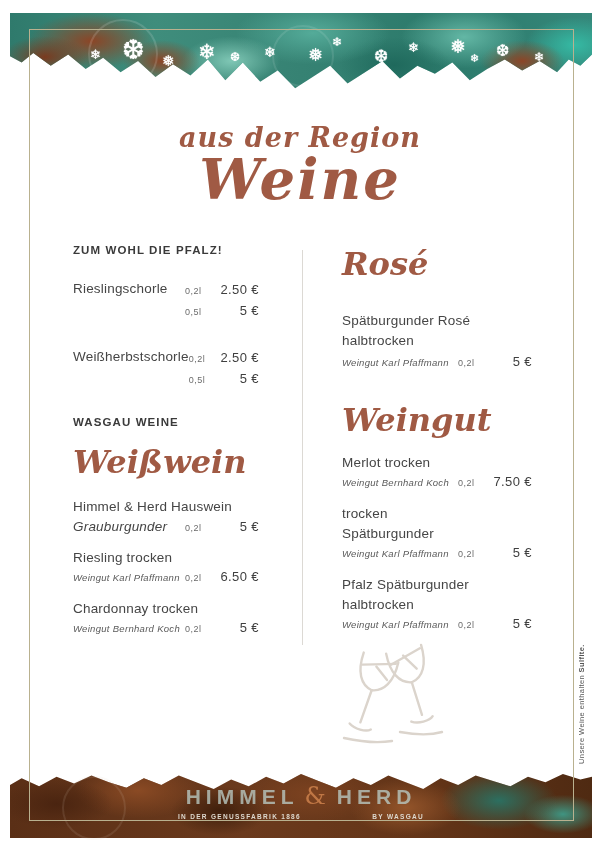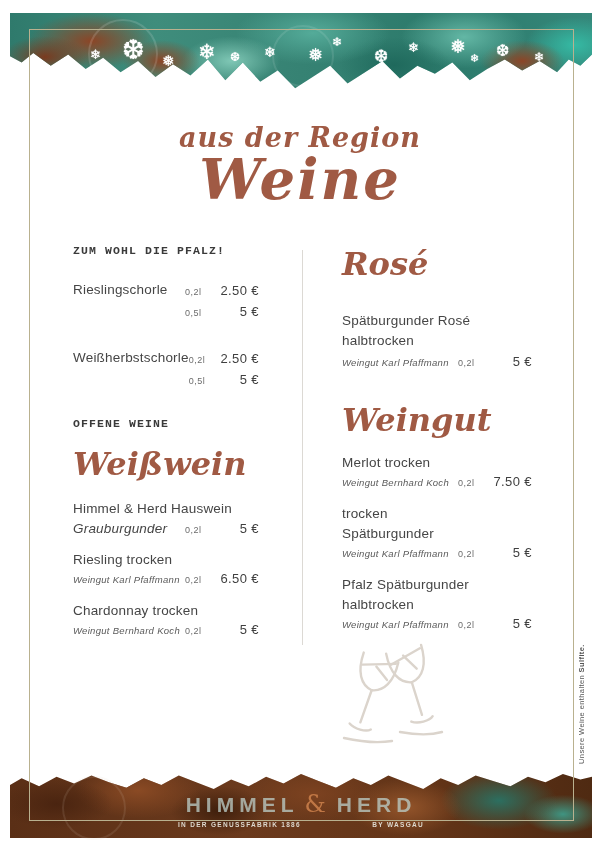--- a/index.html
+++ b/index.html
@@ -52,21 +52,21 @@
   .title-wrap{position:absolute;left:0;top:112px;width:600px;text-align:center;z-index:4;}
   .main-title{font-size:56px;line-height:1;letter-spacing:2px;}
   .sub-title{font-size:27px;line-height:1;margin-top:12px;letter-spacing:1px;}
 
   
   .col{position:absolute;top:244px;z-index:4;}
   .col-left{left:73px;width:186px;}
   .col-right{left:342px;width:190px;}
   .col-divider{position:absolute;left:302px;top:250px;width:1px;height:395px;background:#dcd9d4;z-index:4;}
 
-  .caps-header{font-size:11.5px;font-weight:bold;color:#3a3a3a;letter-spacing:1.1px;margin:0 0 24px 0;font-family:Liberation Mono, monospace;}
+  .caps-header{font-size:11.5px;font-weight:bold;color:#3a3a3a;letter-spacing:1.1px;margin:0 0 24px 0;}
   .caps-header.second{margin-top:20px;margin-bottom:14px;}
   .sec-heading{font-size:32px;line-height:40px;margin:0 0 16px 0;}
 
   .item{display:flex;align-items:flex-start;margin-bottom:26px;}
   .item-name{flex:1;font-size:13.5px;line-height:18px;color:#454545;letter-spacing:0.2px;}
   .price-rows{width:74px;display:flex;flex-direction:column;}
   .prow{display:flex;justify-content:space-between;align-items:baseline;line-height:20px;}
   .size{font-size:9px;color:#6b6b6b;letter-spacing:0.5px;}
   .price{font-size:13px;color:#3f3f3f;letter-spacing:0.4px;text-align:right;}
 
@@ -81,21 +81,21 @@
   .rose-item{margin-bottom:28px;}
 
   
   .glasses{position:absolute;left:322px;top:636px;z-index:2;}
   .sulfite{position:absolute;left:577px;top:644px;height:120px;z-index:4;
            writing-mode:vertical-rl;transform:rotate(180deg);
            font-size:7.5px;color:#555;letter-spacing:0.4px;white-space:nowrap;}
   .sulfite b{font-weight:bold;}
 
   
-  .logo{position:absolute;left:0;top:20px;width:582px;display:flex;flex-direction:column;align-items:center;z-index:2;}
+  .logo{position:absolute;left:0;top:12px;width:582px;display:flex;flex-direction:column;align-items:center;z-index:2;}
   .logo-row{display:flex;align-items:baseline;letter-spacing:5px;font-size:21px;font-weight:bold;
             color:rgba(186,202,196,0.78);}
   .logo-amp{color:#c07745;margin:0 6px;font-family:"DejaVu Serif",serif;font-weight:normal;font-size:24px;}
   .logo-sub{display:flex;justify-content:space-between;width:246px;margin-top:3px;
             font-size:6.5px;color:#ded9cf;letter-spacing:1.3px;font-weight:bold;}
 </style>
 </head>
 <body>
 
 <div class="page">
@@ -153,21 +153,21 @@
           <span class="size">0,2l</span>
           <span class="price">2.50 €</span>
         </div>
         <div class="prow">
           <span class="size">0,5l</span>
           <span class="price">5 €</span>
         </div>
       </div>
     </div>
 
-    <h3 class="caps-header second">OFFENE WEINE</h3>
+    <h3 class="caps-header second">WASGAU WEINE</h3>
     <div class="script sec-heading">Weißwein</div>
 
     <div class="witem gap-top">
       <div class="item-name">Himmel &amp; Herd Hauswein</div>
       <div class="item-foot">
         <span class="winery name-like">Grauburgunder</span>
         <span class="size">0,2l</span>
         <span class="price">5 €</span>
       </div>
     </div>

